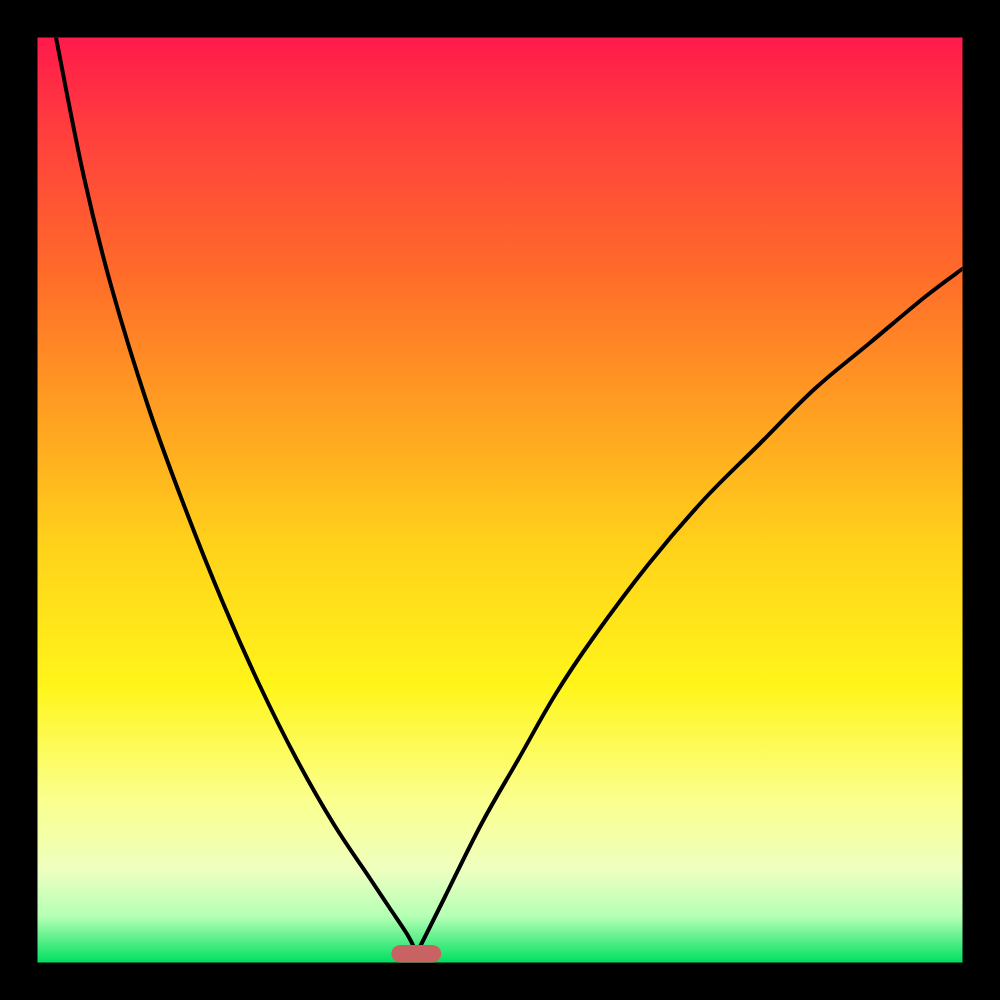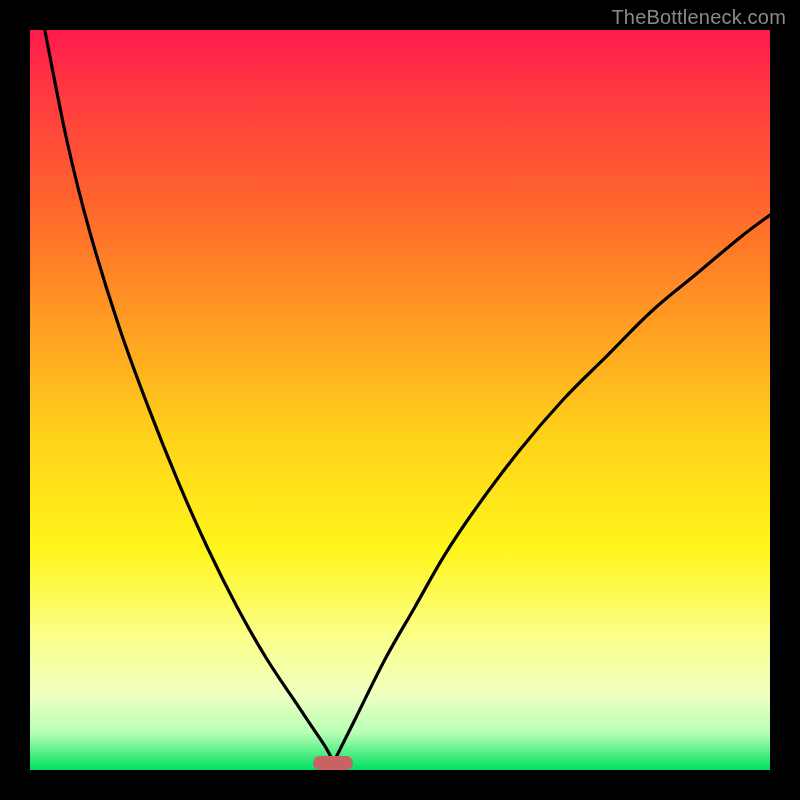--- a/index.html
+++ b/index.html
@@ -61,21 +61,20 @@
     height: 14px;
     border-radius: 7px;
     background: #c96262;
     transform: translate(-50%, -50%);
   }
 </style>
 </head>
 <body>
 
 <div class="frame">
-  <div class="watermark">TheBottleneck.com</div>
   <div class="plot">
     <svg class="curves" viewBox="0 0 740 740" preserveAspectRatio="none">
       <path id="path-left" fill="none" stroke-width="3.2" stroke-linecap="round" d="M 14.8 0 C 18.796 19.98, 29.008 75.036, 37 111 C 44.992000000000004 146.964, 49.876000000000005 166.5, 59.2 199.8 C 68.524 233.10000000000002, 78.14399999999999 264.032, 88.8 296 C 99.456 327.968, 107.744 349.42800000000005, 118.4 377.40000000000003 C 129.056 405.372, 137.344 426.092, 148 451.4 C 158.656 476.70799999999997, 166.944 495.356, 177.6 518 C 188.256 540.644, 196.544 557.22, 207.20000000000002 577.2 C 217.85600000000002 597.1800000000001, 226.144 611.684, 236.8 629 C 247.45600000000002 646.316, 258.40799999999996 661.412, 266.4 673.4 C 274.392 685.3879999999999, 275.87199999999996 687.608, 281.2 695.5999999999999 C 286.528 703.5919999999999, 292.004 711.14, 296 717.8 C 299.996 724.4599999999999, 302.068 729.936, 303.4 732.6" stroke="#000000"></path>
       <path id="path-right" fill="none" stroke-width="3.2" stroke-linecap="round" d="M 303.4 732.6 C 307.39599999999996 724.6080000000001, 316.276 706.8480000000001, 325.6 688.2 C 334.92400000000004 669.552, 344.544 648.98, 355.2 629 C 365.856 609.02, 374.144 595.8480000000001, 384.8 577.2 C 395.456 558.552, 403.744 542.716, 414.40000000000003 525.4 C 425.05600000000004 508.08399999999995, 430.68 499.648, 444 481 C 457.32 462.352, 472.41600000000005 441.78, 488.40000000000003 421.79999999999995 C 504.384 401.81999999999994, 516.8159999999999 387.316, 532.8 370 C 548.784 352.684, 561.216 341.584, 577.2 325.6 C 593.1840000000001 309.61600000000004, 605.616 295.852, 621.6 281.2 C 637.5840000000001 266.548, 650.016 257.52000000000004, 666 244.20000000000002 C 681.984 230.88000000000002, 697.0799999999999 217.85600000000002, 710.4 207.20000000000002 C 723.72 196.544, 734.672 188.996, 740 185" stroke="#000000"></path>
     </svg>
     <div class="marker" id="marker" style="left: 303.4px; top: 732.6px; background: rgb(201, 98, 98);"></div>
   </div>
 </div>
 
 </body></html>

